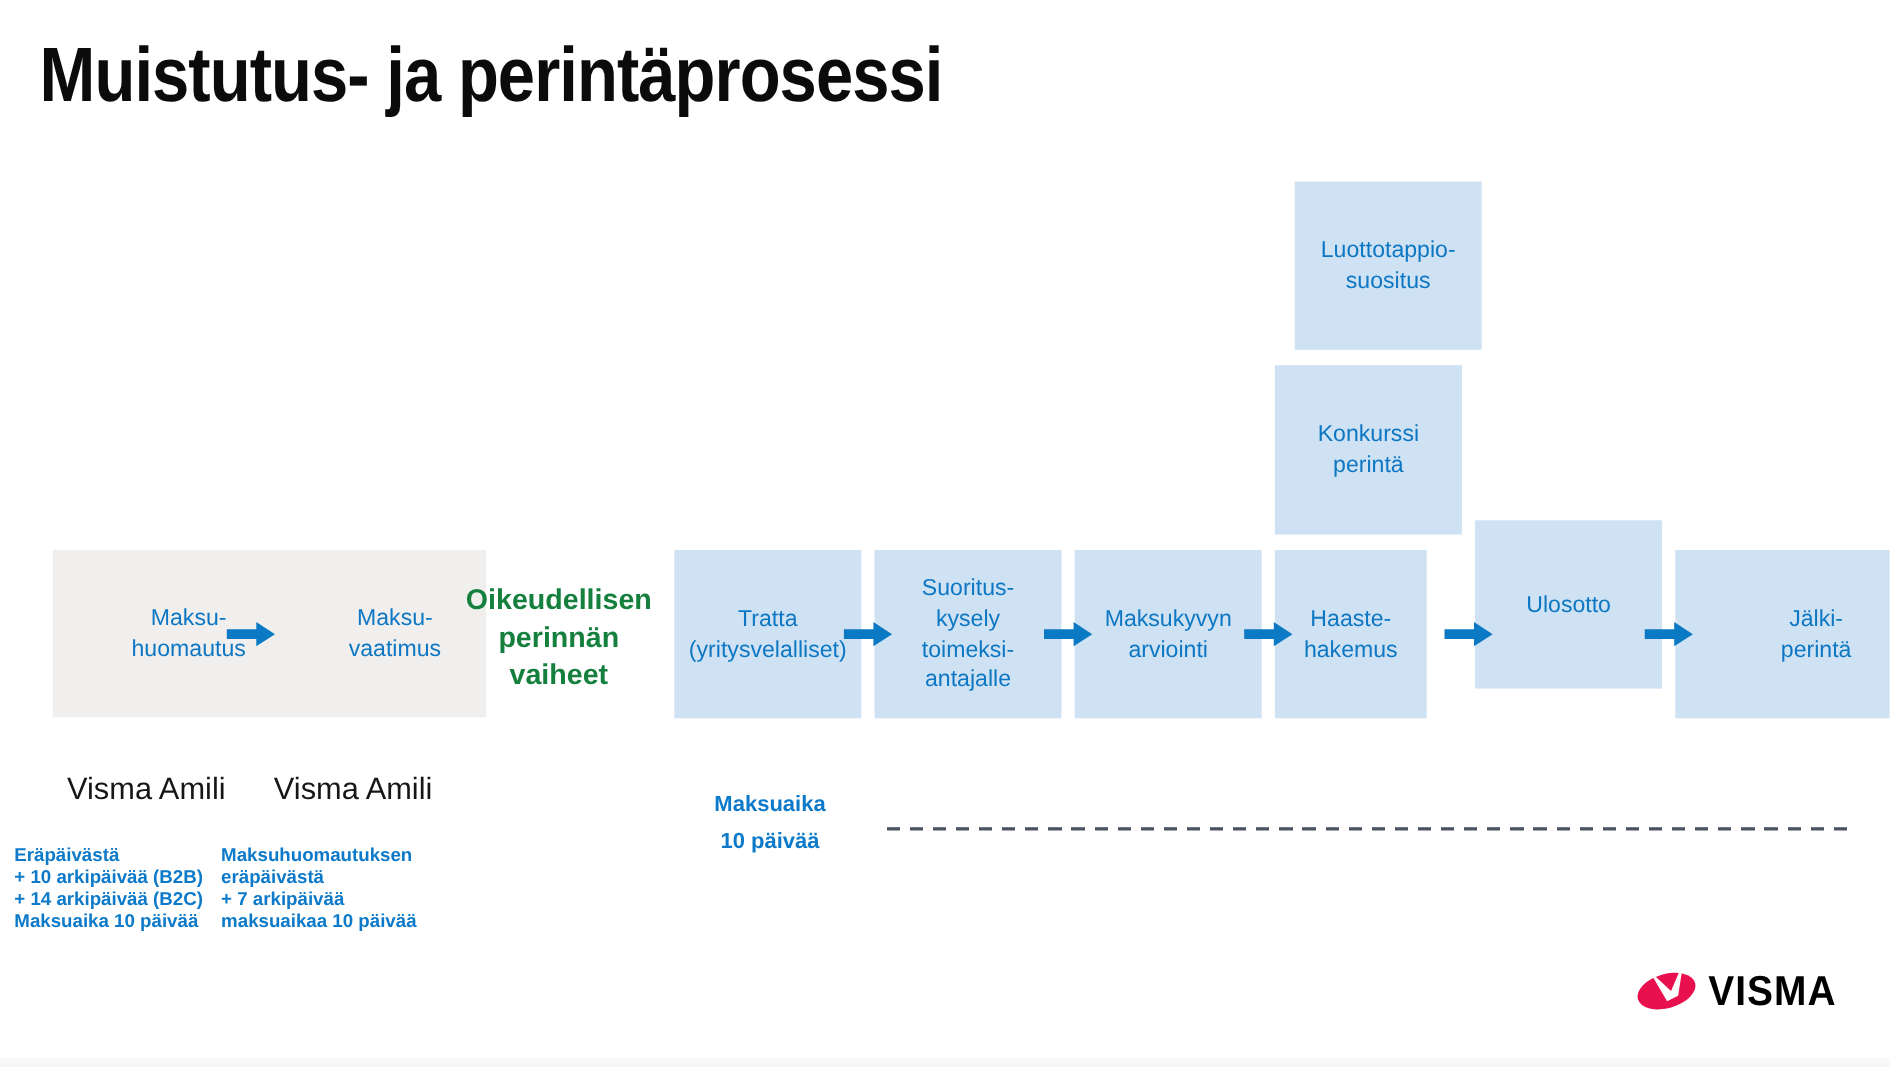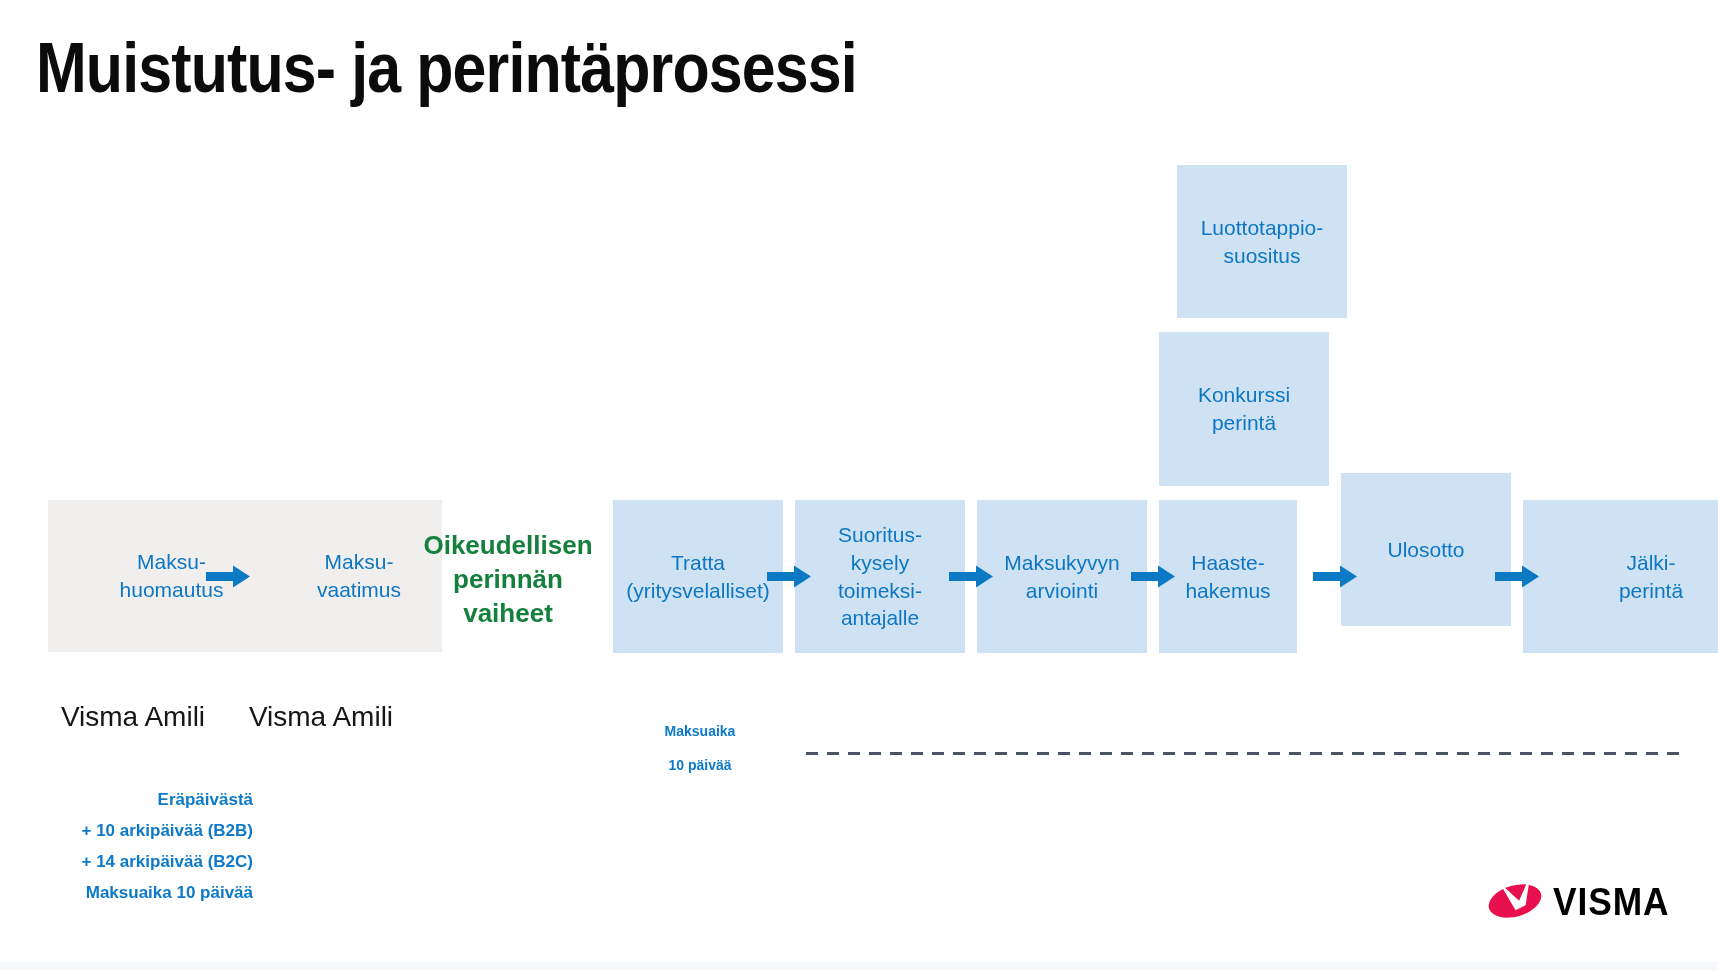--- a/index.html
+++ b/index.html
@@ -47,30 +47,30 @@
   .a6 { left:1495px; }
 
   .amili-title {
     position:absolute; top:701px; width:220px; text-align:center;
     font-size:28px; color:#161616; white-space:nowrap;
   }
   .amili-title.left  { left:23px; }
   .amili-title.right { left:211px; }
 
   .amili-details {
-    position:absolute; top:784px; width:240px; text-align:right;
-    font-size:17px; font-weight:bold; color:#0d7ac9; line-height:31px;
+    position:absolute; top:768px; width:240px; text-align:left;
+    font-size:17px; font-weight:bold; color:#0d7ac9; line-height:20px;
     white-space:pre-line;
   }
   .amili-details.left  { left:13px; }
   .amili-details.right { left:201px; }
 
   .payment-term {
     position:absolute; left:610px; top:714px; width:180px; text-align:center;
-    font-size:14px; font-weight:bold; color:#0d7ac9; line-height:34px;
+    font-size:20px; font-weight:bold; color:#0d7ac9; line-height:34px;
     white-space:pre-line;
   }
   .dashed-line {
     position:absolute; left:806px; top:752px; width:878px; height:3px;
     background:repeating-linear-gradient(90deg,#4b5364 0 12px, transparent 12px 21px);
   }
   .logo {
     position:absolute; left:1486px; top:862px; height:46px;
     display:flex; align-items:flex-end; gap:9px;margin-top:16px;
   }
@@ -157,20 +157,24 @@
     <path d="M0 8 H27 V1.5 L44 12.5 L27 23.5 V17 H0 Z" fill="#0b79c4"></path>
   </svg>
 
   <div class="amili-title left">Visma Amili</div>
   <div class="amili-details left">Eräpäivästä
 + 10 arkipäivää (B2B)
 + 14 arkipäivää (B2C)
 Maksuaika 10 päivää</div>
 
   <div class="amili-title right">Visma Amili</div>
+  <div class="amili-details right">Maksuhuomautuksen
+eräpäivästä
++ 7 arkipäivää
+maksuaikaa 10 päivää</div>
 
   <div class="payment-term">Maksuaika
 10 päivää</div>
   <div class="dashed-line"></div>
 
   <div class="logo">
     <svg width="58" height="46" viewBox="0 0 58 46">
       <g transform="rotate(-16 29 23)">
         <ellipse cx="29" cy="23" rx="27" ry="15.5" fill="#e8104d"></ellipse>
         <path d="M19 1 L33 24 L51 2 L38 30 L27 32 Z" fill="#ffffff"></path>

